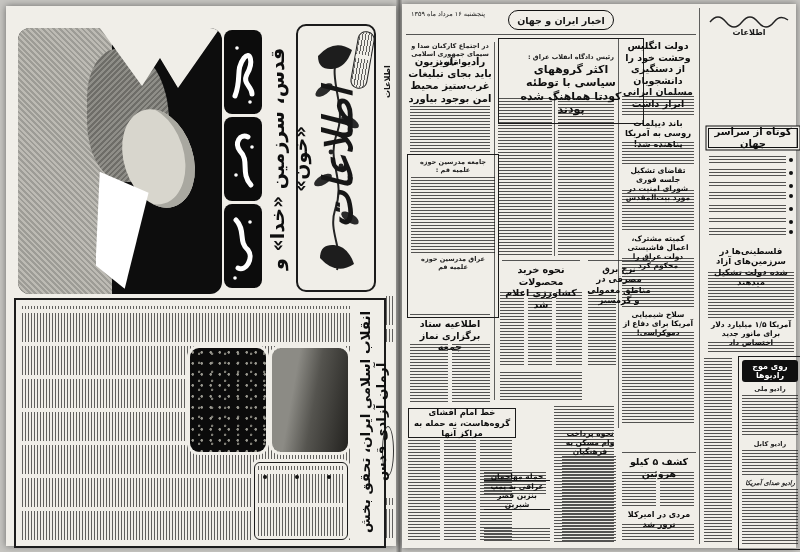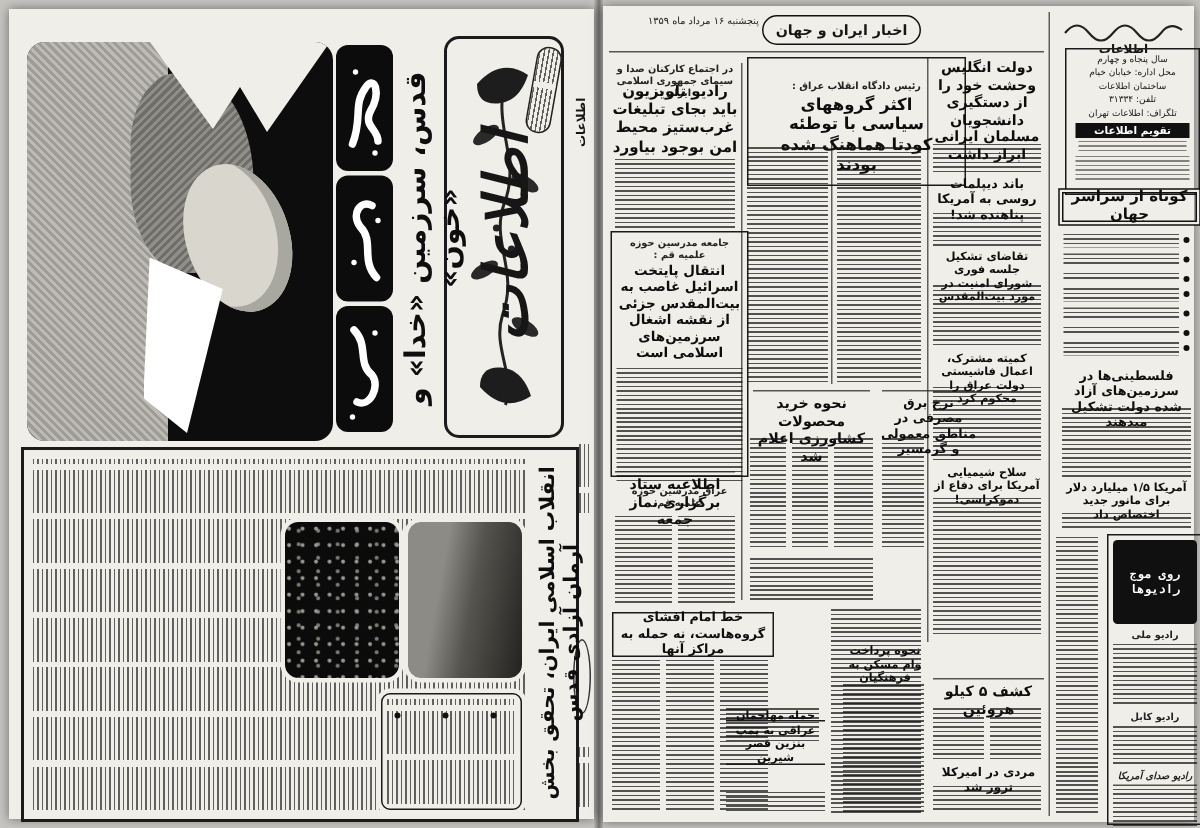--- a/index.html
+++ b/index.html
@@ -103,36 +103,35 @@
         <span class="dot abs" style="left:40px;top:10px;"></span>
         <span class="dot abs" style="left:72px;top:10px;"></span>
       </div>
     </div>
   </div>
 
   <div class="abs" style="left:396px;top:0;width:6px;height:552px;background:linear-gradient(90deg,rgba(0,0,0,.05),rgba(0,0,0,.4) 55%,rgba(0,0,0,.08));"></div>
 
   <div class="page" style="left:402px;top:4px;width:394px;height:544px;">
 
-    <div class="abs" style="left:12px;top:6px;width:92px;height:22px;font-size:6.5px;line-height:1.5;direction:rtl;">پنجشنبه ۱۶ مرداد ماه ۱۳۵۹</div>
+    <div class="abs" style="left:0;top:6px;width:92px;height:22px;font-size:6.5px;line-height:1.5;direction:rtl;text-align:center;">پنجشنبه ۱۶ مرداد ماه ۱۳۵۹</div>
     <div class="abs" style="left:106px;top:6px;width:104px;height:18px;border:1.4px solid #111;border-radius:10px;display:flex;align-items:center;justify-content:center;font-weight:bold;font-size:9.5px;direction:rtl;">اخبار ایران و جهان</div>
     <div class="hrule" style="left:4px;top:30px;width:290px;"></div>
 
     <div class="vrule" style="left:92px;top:38px;height:358px;"></div>
     <div class="vrule" style="left:152px;top:92px;height:160px;"></div>
     <div class="vrule" style="left:216px;top:34px;height:390px;"></div>
     <div class="vrule" style="left:297px;top:4px;height:536px;"></div>
 
     <div class="abs kick" style="left:8px;top:38px;width:80px;font-size:6.5px;">در اجتماع کارکنان صدا و سیمای جمهوری اسلامی ایران :</div>
     <div class="abs hl" style="left:6px;top:52px;width:84px;font-size:10px;">رادیو تلویزیون باید بجای تبلیغات غرب‌ستیز محیط امن بوجود بیاورد</div>
     <div class="abs faux" style="left:8px;top:102px;width:80px;height:46px;"></div>
 
     <div class="abs box" style="left:5px;top:150px;width:84px;height:156px;padding:3px;">
       <div class="kick" style="font-size:6.5px;">جامعه مدرسین حوزه علمیه قم :</div>
-      <div class="hl" style="font-size:9px;margin-top:2px;">انتقال پایتخت اسرائیل غاصب به بیت‌المقدس جزئی از نقشه اشغال سرزمین‌های اسلامی است</div>
       <div class="faux" style="height:76px;margin-top:3px;"></div>
       <div class="kick" style="font-size:6.5px;margin-top:2px;">عراق مدرسین حوزه علمیه قم</div>
     </div>
 
     <div class="hrule" style="left:8px;top:310px;width:80px;"></div>
     <div class="abs hl" style="left:6px;top:314px;width:84px;font-size:9.5px;">اطلاعیه ستاد برگزاری نماز جمعه</div>
     <div class="abs faux" style="left:8px;top:340px;width:38px;height:60px;"></div>
     <div class="abs faux" style="left:50px;top:340px;width:38px;height:60px;"></div>
 
     <div class="abs box" style="left:6px;top:404px;width:106px;height:28px;display:flex;align-items:center;justify-content:center;border-width:1px;">
@@ -188,32 +187,20 @@
     <div class="abs faux" style="left:258px;top:468px;width:34px;height:36px;"></div>
     <div class="abs hl" style="left:222px;top:506px;width:70px;font-size:8px;">مردی در امیرکلا ترور شد</div>
     <div class="abs faux" style="left:220px;top:520px;width:72px;height:18px;"></div>
 
     <div class="abs" style="left:302px;top:6px;width:90px;text-align:center;">
       <svg width="86" height="18" viewBox="0 0 86 18">
         <path d="M4 12 q8 -10 16 0 q8 10 16 0 q8 -10 16 0 q8 10 16 0 q6 -8 14 -2" stroke="#222" stroke-width="1.4" fill="none"></path>
       </svg>
       <div style="font-weight:bold;font-size:8px;margin-top:-4px;">اطلاعات</div>
     </div>
-    <div class="abs box" style="left:308px;top:28px;width:84px;height:92px;padding:2px;border-width:1px;">
-      <div style="font-size:6px;text-align:center;direction:rtl;line-height:1.5;">
-        <div>سال پنجاه و چهارم</div>
-        <div>محل اداره: خیابان خیام</div>
-        <div>ساختمان اطلاعات</div>
-        <div>تلفن: ۳۱۳۳۴</div>
-        <div>تلگراف: اطلاعات تهران</div>
-      </div>
-      <div class="blackbar" style="font-size:7px;margin:2px 4px;padding:1px 0;">تقویم اطلاعات</div>
-      <div class="fauxsoft" style="height:8px;margin:2px 6px;"></div>
-      <div class="fauxsoft" style="height:16px;margin:2px 4px;"></div>
-    </div>
 
     <div class="abs" style="left:306px;top:124px;width:88px;height:18px;border:1px solid #111;box-shadow:0 0 0 1.5px var(--paper),0 0 0 2.5px #111;display:flex;align-items:center;justify-content:center;">
       <div class="hl" style="font-size:10px;">کوتاه از سراسر جهان</div>
     </div>
 
     <div class="abs" style="left:304px;top:148px;width:90px;">
       <div class="bullet-item">
           <span class="dot"></span>
           <div class="faux" style="flex:1;height:9px;"></div>
         </div>
@@ -243,21 +230,21 @@
         </div>
     </div>
 
     <div class="abs hl" style="left:306px;top:242px;width:86px;font-size:8.5px;">فلسطینی‌ها در سرزمین‌های آزاد شده دولت تشکیل میدهند</div>
     <div class="abs faux" style="left:306px;top:268px;width:86px;height:46px;"></div>
     <div class="abs hl" style="left:306px;top:316px;width:86px;font-size:7.5px;">آمریکا ۱/۵ میلیارد دلار برای مانور جدید اختصاص داد</div>
     <div class="abs faux" style="left:306px;top:338px;width:86px;height:12px;"></div>
 
     <div class="abs faux" style="left:302px;top:354px;width:28px;height:184px;"></div>
     <div class="abs box" style="left:336px;top:352px;width:56px;height:186px;padding:3px;border-width:1px;">
-      <div class="blackbar" style="font-size:8px;border-radius:3px;padding:18px 0;font-family:Liberation Mono, monospace;">روی موج رادیوها</div>
+      <div class="blackbar" style="font-size:8px;border-radius:3px;padding:2px 0;">روی موج رادیوها</div>
       <div class="kick" style="font-size:6.5px;margin-top:3px;">رادیو ملی</div>
       <div class="faux" style="height:42px;margin-top:2px;"></div>
       <div class="kick" style="font-size:6.5px;margin-top:3px;">رادیو کابل</div>
       <div class="faux" style="height:26px;margin-top:2px;"></div>
       <div class="kick" style="font-size:6.5px;margin-top:3px;font-style:italic;">رادیو صدای آمریکا</div>
       <div class="faux" style="height:56px;margin-top:2px;"></div>
     </div>
   </div>
 </div>
 

